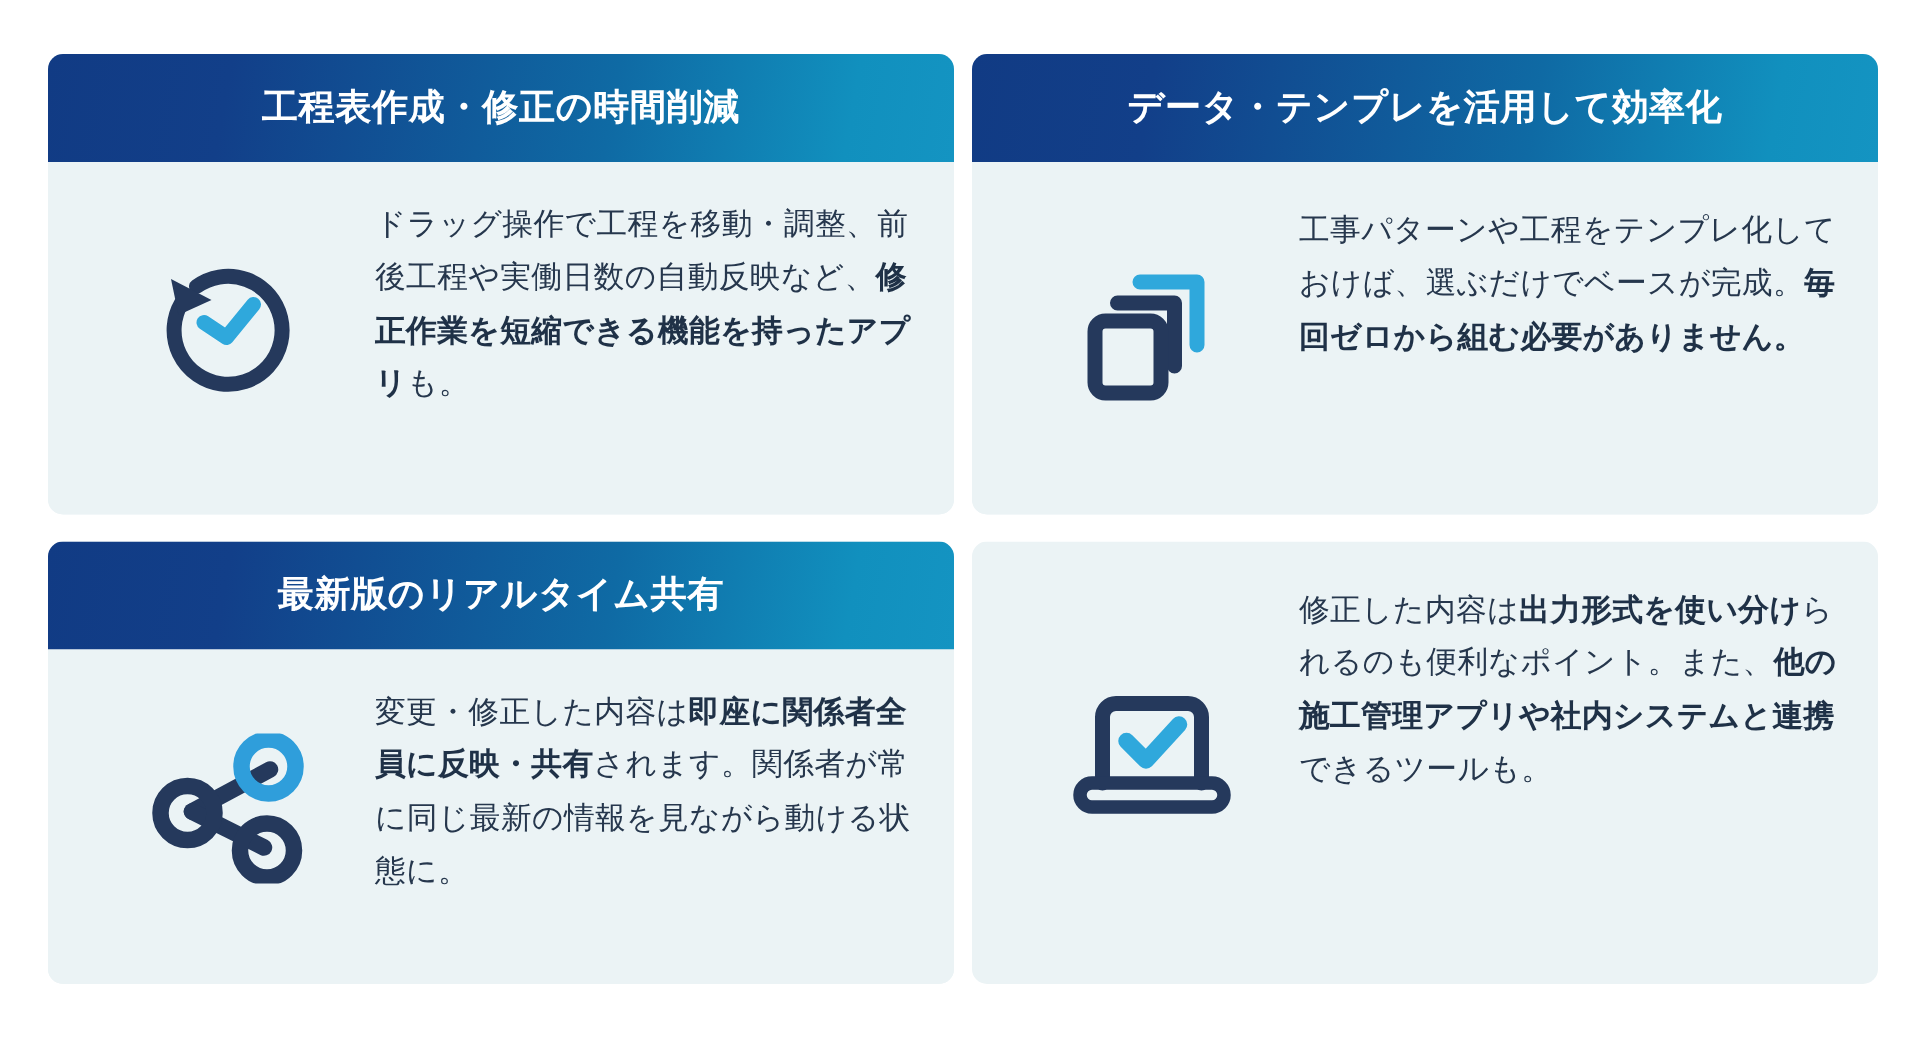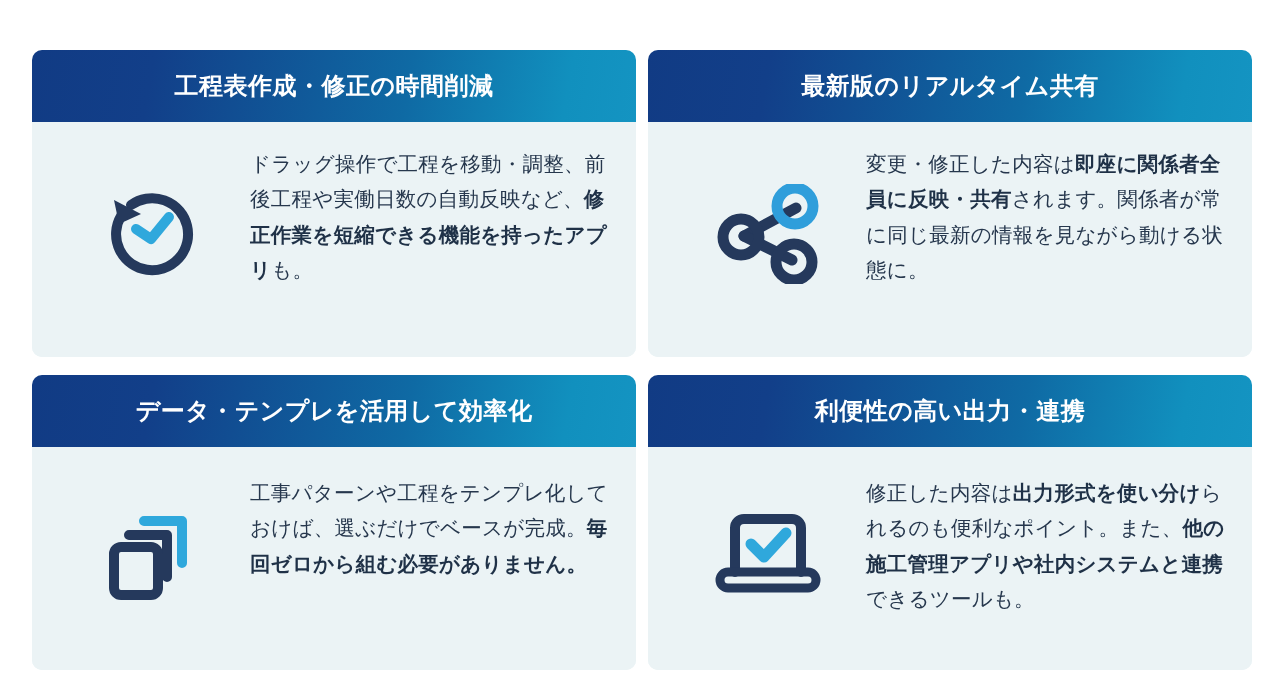--- a/index.html
+++ b/index.html
@@ -17,21 +17,21 @@
     position: relative;
     width: 1280px;
     height: 700px;
     background: #ffffff;
     overflow: hidden;
   }
 
   .grid {
     position: absolute;
     left: 32px;
-    top: 50px;
+    top: 36px;
     width: 1216px;
     height: 620px;
     display: grid;
     grid-template-columns: 604px 604px;
     grid-template-rows: 307px 295px;
     column-gap: 12px;
     row-gap: 18px;
   }
 
   .card {
@@ -119,58 +119,55 @@
             <path d="M20 33 A36 36 0 1 0 30 22" fill="none" stroke="#25395c" stroke-width="10" stroke-linecap="round"></path>
             <path d="M13 17 L18 41 L40 31 Z" fill="#25395c"></path>
             <path d="M51 51 L51 51" fill="none"></path>
             <path d="M35 46 L50 56 L68 34" fill="none" stroke="#2fa8dc" stroke-width="10" stroke-linecap="round" stroke-linejoin="round"></path>
           </svg>
         </div>
         <div class="card-text"><span>ドラッグ操作で工程を移動・調整、前後工程や実働日数の自動反映など、</span><b>修正作業を短縮できる機能を持ったアプリ</b><span>も。</span></div>
       </div>
     </div>
 
+    <div class="card row2">
+      <div class="card-header">
+        <div class="card-header-title">データ・テンプレを活用して効率化</div>
+      </div>
+      <div class="card-body">
+        <div class="icon-wrap">
+          <svg width="100" height="96" viewBox="0 0 100 96" aria-hidden="true">
+            <path d="M42 16 H80 V58" fill="none" stroke="#2fa8dc" stroke-width="10" stroke-linecap="round" stroke-linejoin="round"></path>
+            <path d="M27 30 H65 V72" fill="none" stroke="#25395c" stroke-width="10" stroke-linecap="round" stroke-linejoin="round"></path>
+            <rect x="12" y="42" width="44" height="48" rx="7" ry="7" fill="none" stroke="#25395c" stroke-width="10"></rect>
+          </svg>
+        </div>
+        <div class="card-text"><span>工事パターンや工程をテンプレ化しておけば、選ぶだけでベースが完成。</span><b>毎回ゼロから組む必要がありません。</b></div>
+      </div>
+    </div>
+
     <div class="card">
       <div class="card-header">
         <div class="card-header-title">最新版のリアルタイム共有</div>
       </div>
       <div class="card-body">
         <div class="icon-wrap">
           <svg width="104" height="100" viewBox="0 0 104 100" aria-hidden="true">
             <line x1="28" y1="52" x2="80" y2="24" stroke="#25395c" stroke-width="11" stroke-linecap="round"></line>
             <line x1="28" y1="52" x2="76" y2="76" stroke="#25395c" stroke-width="11" stroke-linecap="round"></line>
             <circle cx="25" cy="53" r="18" fill="none" stroke="#25395c" stroke-width="11"></circle>
             <circle cx="78" cy="78" r="18" fill="none" stroke="#25395c" stroke-width="11"></circle>
             <circle cx="79" cy="22" r="18" fill="none" stroke="#2f9edb" stroke-width="11"></circle>
           </svg>
         </div>
         <div class="card-text"><span>変更・修正した内容は</span><b>即座に関係者全員に反映・共有</b><span>されます。関係者が常に同じ最新の情報を見ながら動ける状態に。</span></div>
       </div>
     </div>
 
     <div class="card row2">
-      <div class="card-header">
-        <div class="card-header-title">データ・テンプレを活用して効率化</div>
-      </div>
-      <div class="card-body">
-        <div class="icon-wrap">
-          <svg width="100" height="96" viewBox="0 0 100 96" aria-hidden="true">
-            <path d="M42 16 H80 V58" fill="none" stroke="#2fa8dc" stroke-width="10" stroke-linecap="round" stroke-linejoin="round"></path>
-            <path d="M27 30 H65 V72" fill="none" stroke="#25395c" stroke-width="10" stroke-linecap="round" stroke-linejoin="round"></path>
-            <rect x="12" y="42" width="44" height="48" rx="7" ry="7" fill="none" stroke="#25395c" stroke-width="10"></rect>
-          </svg>
-        </div>
-        <div class="card-text"><span>工事パターンや工程をテンプレ化しておけば、選ぶだけでベースが完成。</span><b>毎回ゼロから組む必要がありません。</b></div>
-      </div>
-    </div>
-
-    <div class="card row2">
-      <div class="card-header">
-        <div class="card-header-title">利便性の高い出力・連携</div>
-      </div>
       <div class="card-body">
         <div class="icon-wrap">
           <svg width="110" height="86" viewBox="0 0 110 86" aria-hidden="true">
             <path d="M22 62 V18 a9 9 0 0 1 9 -9 H79 a9 9 0 0 1 9 9 V62" fill="none" stroke="#25395c" stroke-width="10" stroke-linecap="round"></path>
             <rect x="7" y="62" width="96" height="16" rx="8" ry="8" fill="none" stroke="#25395c" stroke-width="9"></rect>
             <path d="M38 34 L51 47 L73 23" fill="none" stroke="#2fa8dc" stroke-width="11" stroke-linecap="round" stroke-linejoin="round"></path>
           </svg>
         </div>
         <div class="card-text"><span>修正した内容は</span><b>出力形式を使い分け</b><span>られるのも便利なポイント。また、</span><b>他の施工管理アプリや社内システムと連携</b><span>できるツールも。</span></div>
       </div>

